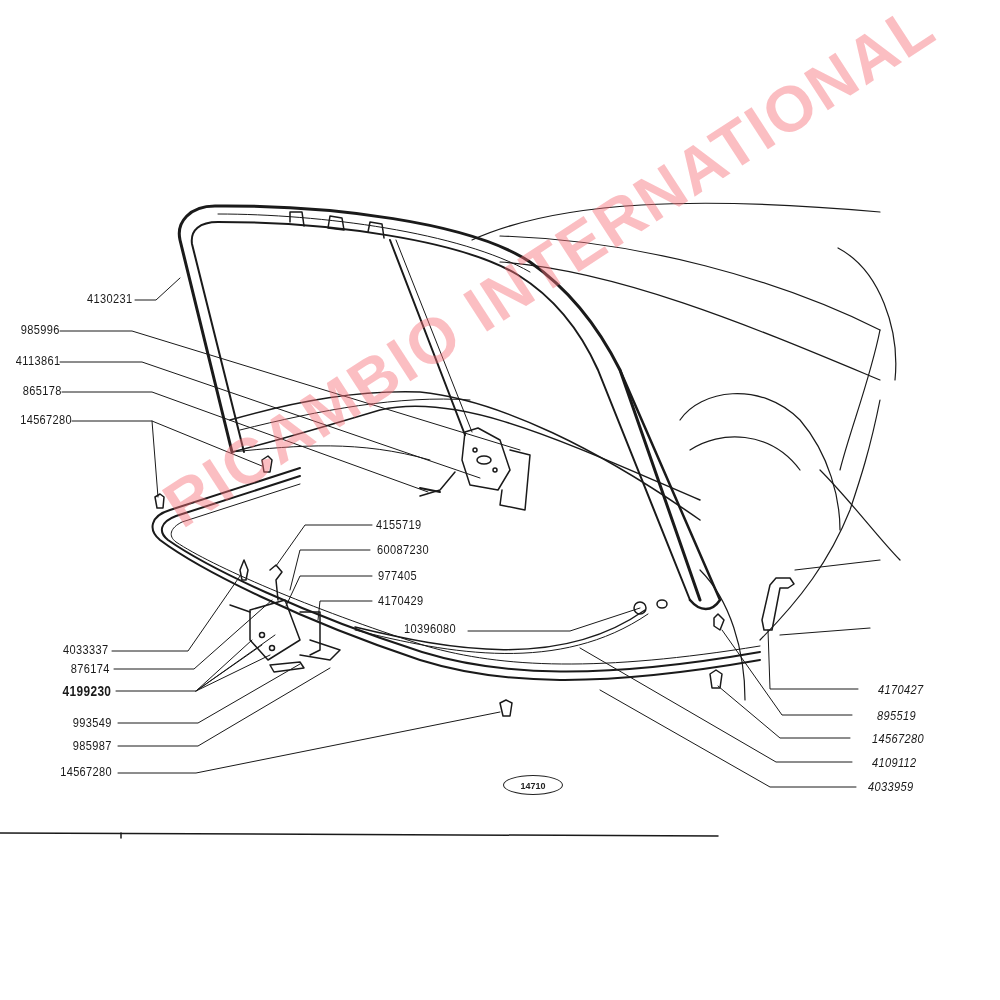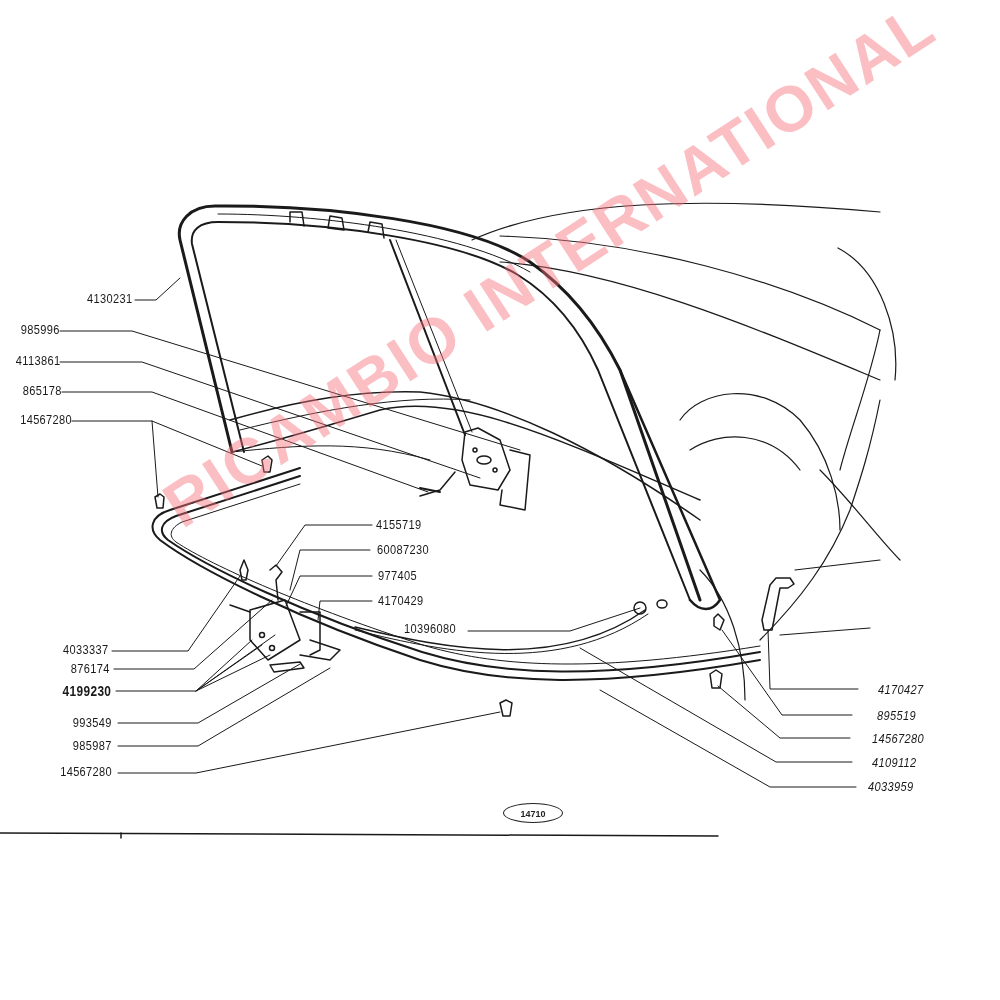--- a/index.html
+++ b/index.html
@@ -5,21 +5,21 @@
     html, body { margin: 0; padding: 0; background: #ffffff; }
     body { width: 1000px; height: 1000px; position: relative; overflow: hidden;
            font-family: "Liberation Sans", sans-serif; }
     #canvas { position: absolute; left: 0; top: 0; width: 1000px; height: 1000px; }
     .lbl { position: absolute; font-family: "Liberation Sans Narrow", "Liberation Sans", sans-serif;
            font-size: 13px; color: #1a1a1a; letter-spacing: 0.4px; white-space: nowrap;
            transform: scaleX(0.85); transform-origin: left center; line-height: 14px; }
     .lbl.right { transform-origin: right center; text-align: right; }
     .lbl.italic { font-style: italic; }
     .lbl.bold { font-weight: bold; font-size: 14px; }
-    .fig-num { position: absolute; left: 503px; top: 803px; width: 60px; height: 20px;
+    .fig-num { position: absolute; left: 503px; top: 775px; width: 60px; height: 20px;
                border: 1.5px solid #222; border-radius: 50%; font-size: 9px; font-weight: bold;
                text-align: center; line-height: 20px; color: #222; box-sizing: border-box; }
     .watermark { position: absolute; left: 150px; top: 480px; font-size: 64px; font-weight: bold;
                  color: rgba(246, 110, 120, 0.45); transform: rotate(-33deg); transform-origin: left top;
                  white-space: nowrap; letter-spacing: 2px; pointer-events: none;
                  font-family: "Liberation Sans", sans-serif; }
   </style>
 </head>
 <body>
 

